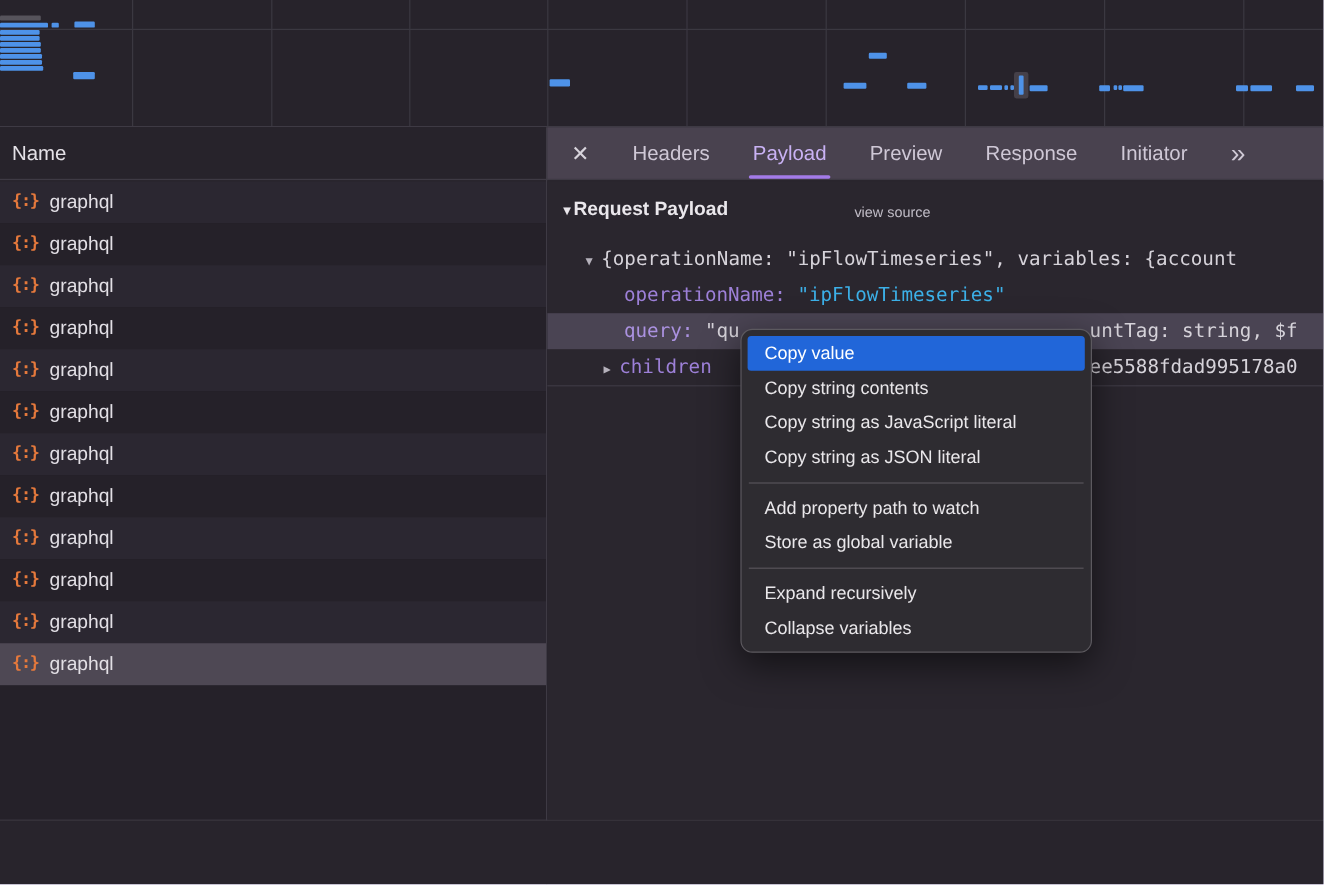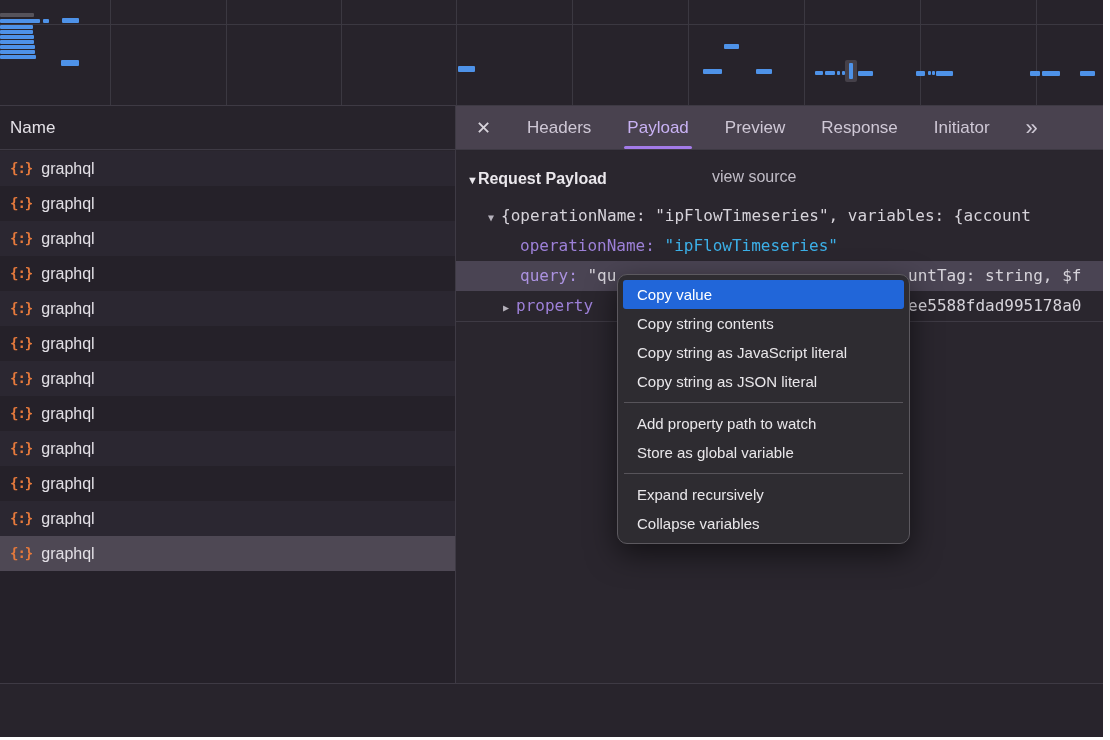--- a/index.html
+++ b/index.html
@@ -33,24 +33,24 @@
   .tab-bar{position:absolute;left:456px;top:106px;width:647px;height:44px;background:#49424f;border-bottom:1px solid #3e3a44;display:flex;align-items:center;gap:36px;padding-left:20px;box-sizing:border-box;}
   .close-x{color:#d8d4dc;font-size:18px;cursor:default;}
   .tab{position:relative;color:#cfc8d6;font-size:17px;height:44px;line-height:44px;white-space:nowrap;}
   .tab.selected{color:#c9b2f4;}
   .tab.selected::after{content:'';position:absolute;left:-3px;right:-3px;bottom:1px;height:3px;border-radius:2px;background:#a37be8;}
   .overflow-tabs{color:#cfc9d5;font-size:22px;line-height:44px;}
 
   
   .payload-pane{position:absolute;left:456px;top:151px;width:647px;height:532px;background:#2a262e;overflow:hidden;}
   .p-row{position:absolute;height:30px;line-height:30px;white-space:nowrap;font-family:"DejaVu Sans Mono",monospace;font-size:16px;color:#d6d3da;}
-  .section-row{position:absolute;top:12px;left:11px;height:28px;line-height:32px;white-space:nowrap;}
+  .section-row{position:absolute;top:12px;left:11px;height:28px;line-height:24px;white-space:nowrap;}
   .section-title{font-size:16px;font-weight:bold;color:#eae7ec;}
   .section-tri{font-size:11px;color:#eae7ec;}
-  .view-source{position:absolute;top:12px;left:256px;height:28px;line-height:28px;font-size:16px;color:#c0bcc6;}
+  .view-source{position:absolute;top:12px;left:256px;height:28px;line-height:28px;font-size:12px;color:#c0bcc6;}
   .tri{font-size:10px;color:#b5b1bb;margin-right:7px;}
   .key{color:#9d80d8;}
   .key-sel{color:#ab92e0;}
   .str{color:#3cb0e8;}
   .plain{color:#d6d3da;}
   .row-highlight{position:absolute;left:0;top:110px;width:647px;height:30px;background:#4a4453;}
   .section-border{position:absolute;left:0;top:170px;width:647px;height:1px;background:#3e3a44;}
 
   
   .context-menu{position:absolute;left:617px;top:274px;width:293px;background:#2e2c31;border:1px solid #5c595f;border-radius:10px;box-shadow:0 10px 30px rgba(0,0,0,0.55);padding:5px 0;box-sizing:border-box;z-index:20;}
@@ -191,21 +191,21 @@
 
       <div class="row-highlight"></div>
       <div class="p-row" style="top:110px;left:64px;">
         <span class="key-sel">query:</span><span class="plain">&nbsp;</span><span class="plain">"qu</span>
       </div>
       <div class="p-row" style="top:110px;left:452px;">
         <span class="plain">untTag: string, $f</span>
       </div>
 
       <div class="p-row" style="top:140px;left:47px;">
-        <span class="tri">▶</span><span class="key">property</span>
+        <span class="tri">▶</span><span class="key">children</span>
       </div>
       <div class="p-row" style="top:140px;left:452px;">
         <span class="plain">ee5588fdad995178a0</span>
       </div>
       <div class="section-border"></div>
     </div>
 
     <div class="context-menu" id="menu">
         <div class="menu-item highlighted">Copy value</div>
         <div class="menu-item">Copy string contents</div>

